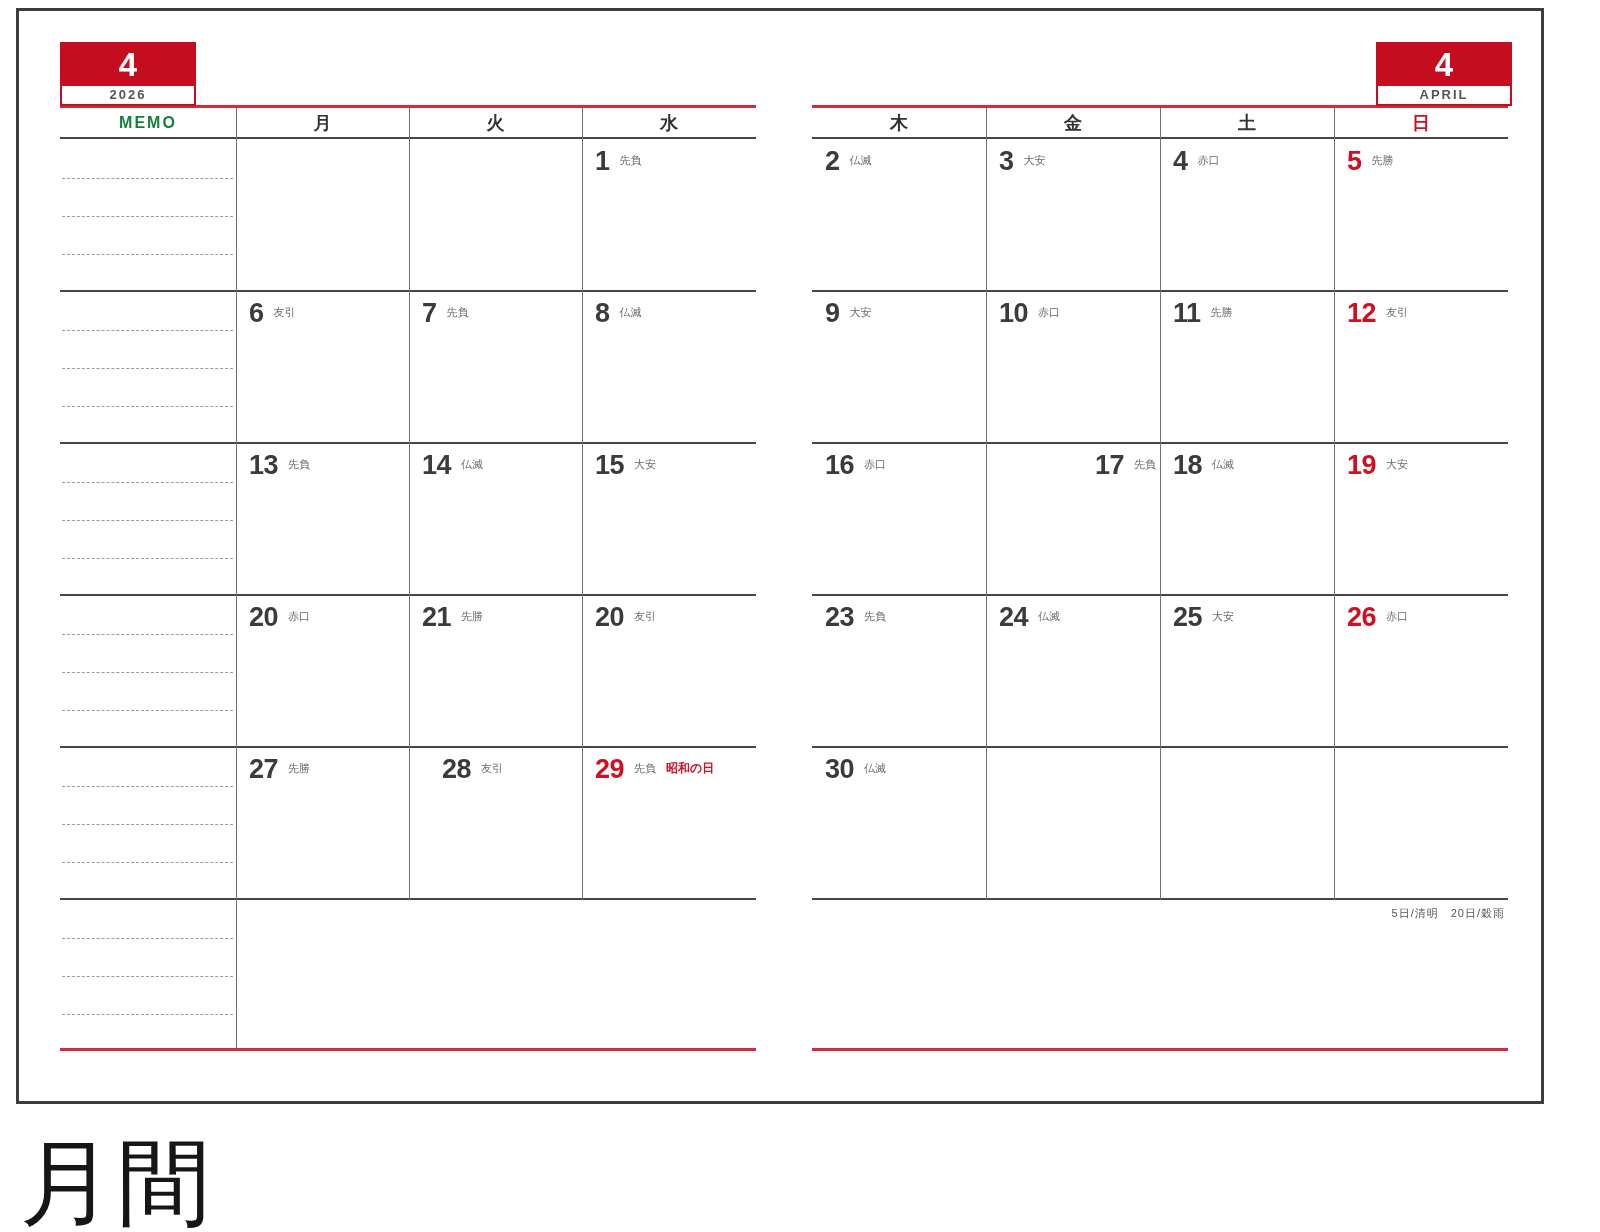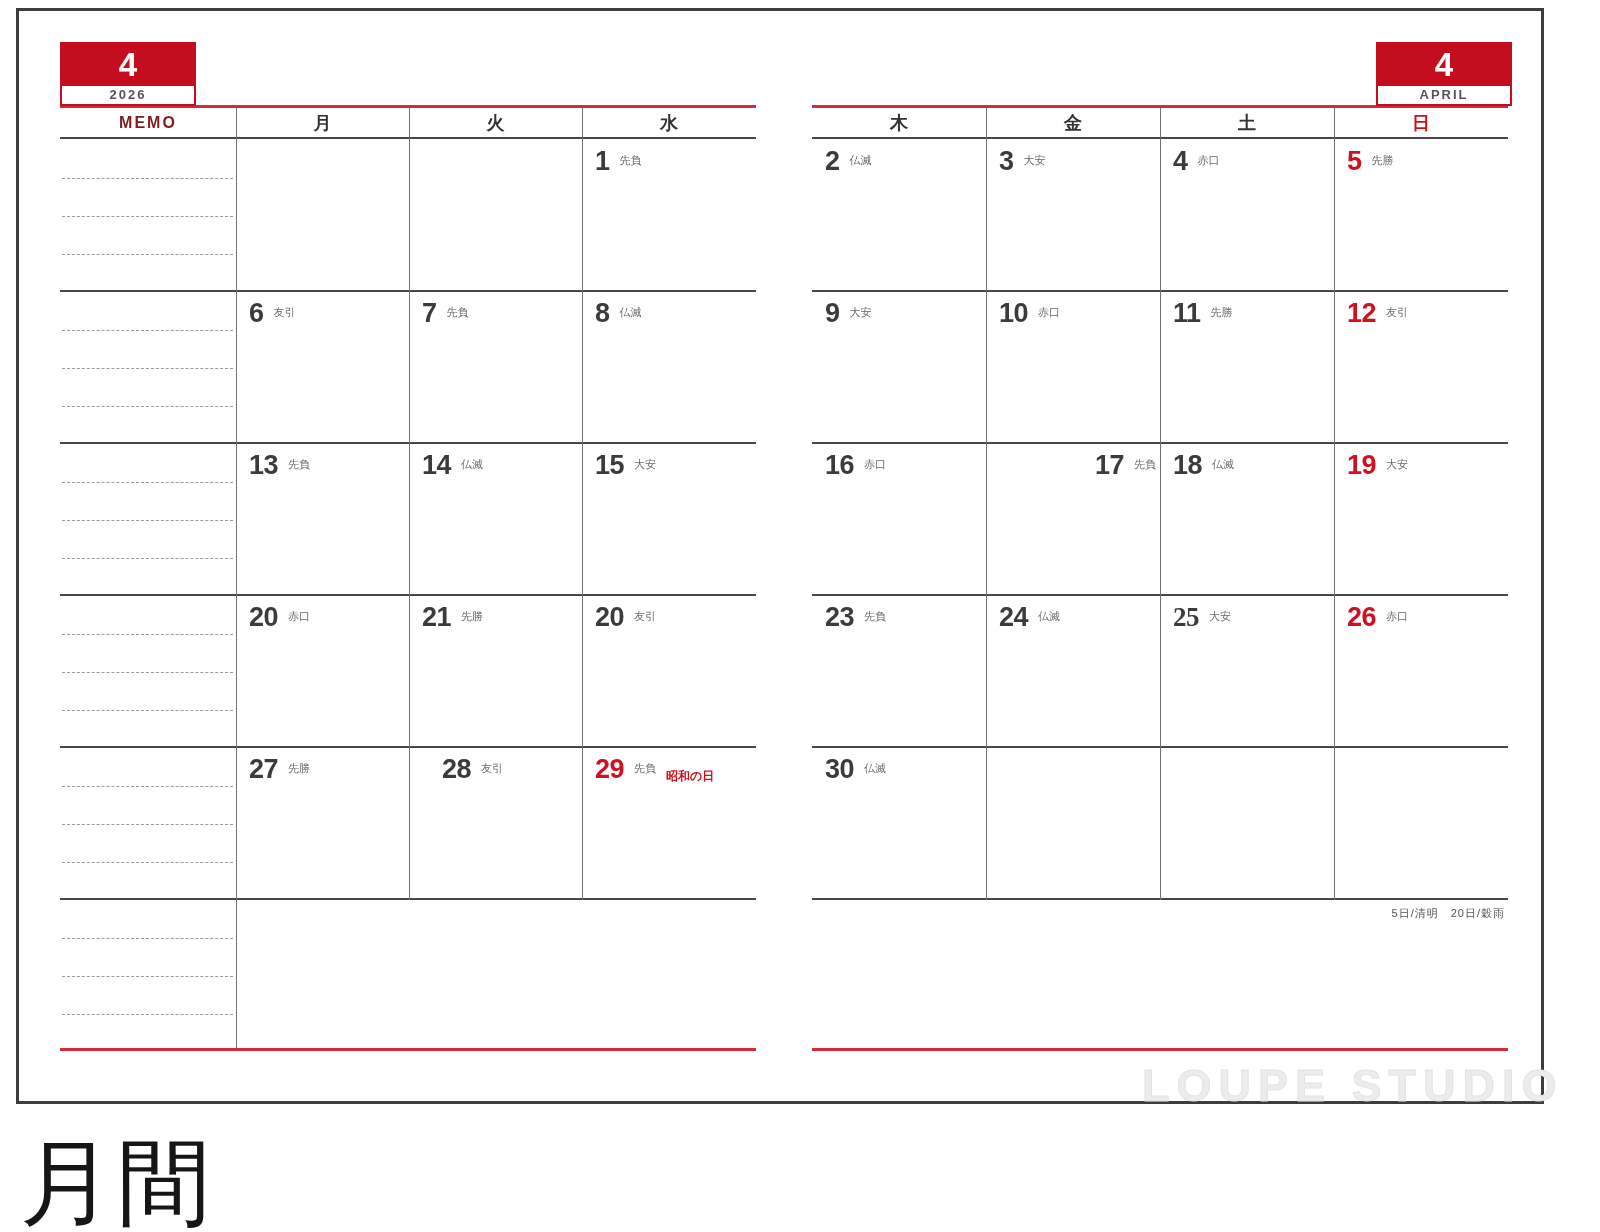--- a/index.html
+++ b/index.html
@@ -18,28 +18,28 @@
   .memo-dash{position:absolute; height:0; border-top:1px dashed var(--dash);}
   .tab{position:absolute; width:132px; border:2px solid var(--red); background:#fff; z-index:3;}
   .tab .big{height:42px; line-height:42px; background:var(--red); color:#fff;
             font-size:33px; font-weight:bold; text-align:center;}
   .tab .sub{height:18px; line-height:18px; font-size:13px; color:#555;
             text-align:center; letter-spacing:2px; font-weight:bold;}
   .day-header{position:absolute; top:108px; height:30px; line-height:30px;
               text-align:center; font-size:18px; color:#333; font-weight:600;}
   .day-header.red{color:var(--sunday);}
   .memo-header{position:absolute; top:108px; height:30px; line-height:30px;
-               text-align:center; font-size:16px; color:#7f1d1d; letter-spacing:2px; font-weight:600;}
+               text-align:center; font-size:16px; color:#15803d; letter-spacing:2px; font-weight:600;}
   .day-cell{position:absolute; box-sizing:border-box; padding:8px 4px 0 13px;
             display:flex; align-items:flex-start;}
   .day-num{font-size:27px; font-weight:bold; color:var(--daynum); line-height:1;
            letter-spacing:-0.5px;}
   .day-num.red{color:var(--sunday);}
   .rokuyo{font-size:11px; color:var(--rokuyo); margin:5px 0 0 10px; white-space:nowrap;}
-  .holiday{font-size:12px; color:var(--sunday); margin:12px 0 0 10px; font-weight:bold; white-space:nowrap;}
+  .holiday{font-size:12px; color:var(--sunday); margin:4px 0 0 10px; font-weight:bold; white-space:nowrap;}
   .footnote{position:absolute; top:906px; left:1160px; width:345px; text-align:right;
             font-size:11px; color:#555; letter-spacing:1px;}
   .watermark{position:absolute; left:1142px; top:1060px; font-size:45px; font-weight:600;
              color:var(--wm); letter-spacing:7px; -webkit-text-stroke:1px #e3e3e3; z-index:2;}
   .bottom-label{position:absolute; left:20px; top:1104px; font-size:94px; font-weight:normal;
                 color:#161616; line-height:1.05; letter-spacing:3px;margin-top:30px;}
 </style>
 </head>
 <body>
 
@@ -54,21 +54,20 @@
 
   <div class="tab" style="left:1376px; top:42px;">
     <div class="big">4</div>
     <div class="sub">APRIL</div>
   </div>
 
   <div class="memo-header" style="left:60px; width:176px;">MEMO</div>
 
   <div class="footnote">5日/清明　20日/穀雨</div>
 
-  <div class="watermark">LOUPE STUDIO</div>
 
   <div class="bottom-label">月間</div>
 
 <div class="hline red" style="left: 60px; top: 105px; width: 696px;"></div>
     <div class="hline" style="left: 60px; top: 137px; width: 696px;"></div>
     <div class="hline" style="left: 60px; top: 290px; width: 696px;"></div>
     <div class="hline" style="left: 60px; top: 442px; width: 696px;"></div>
     <div class="hline" style="left: 60px; top: 594px; width: 696px;"></div>
     <div class="hline" style="left: 60px; top: 746px; width: 696px;"></div>
     <div class="hline" style="left: 60px; top: 898px; width: 696px;"></div>
@@ -214,21 +213,21 @@
       <div class="rokuyo">大安</div>
     </div>
     <div class="day-cell" style="left: 812px; top: 596px; width: 174px; height: 152px;">
       <div class="day-num">23</div>
       <div class="rokuyo">先負</div>
     </div>
     <div class="day-cell" style="left: 986px; top: 596px; width: 174px; height: 152px;">
       <div class="day-num">24</div>
       <div class="rokuyo">仏滅</div>
     </div>
-    <div class="day-cell" style="left: 1160px; top: 596px; width: 174px; height: 152px; font-family: Liberation Serif, serif;">
+    <div class="day-cell" style="left: 1160px; top: 596px; width: 174px; height: 152px;">
       <div class="day-num">25</div>
       <div class="rokuyo">大安</div>
     </div>
     <div class="day-cell" style="left: 1334px; top: 596px; width: 174px; height: 152px;">
       <div class="day-num red">26</div>
       <div class="rokuyo">赤口</div>
     </div>
     <div class="day-cell" style="left: 812px; top: 748px; width: 174px; height: 152px;">
       <div class="day-num">30</div>
       <div class="rokuyo">仏滅</div>

